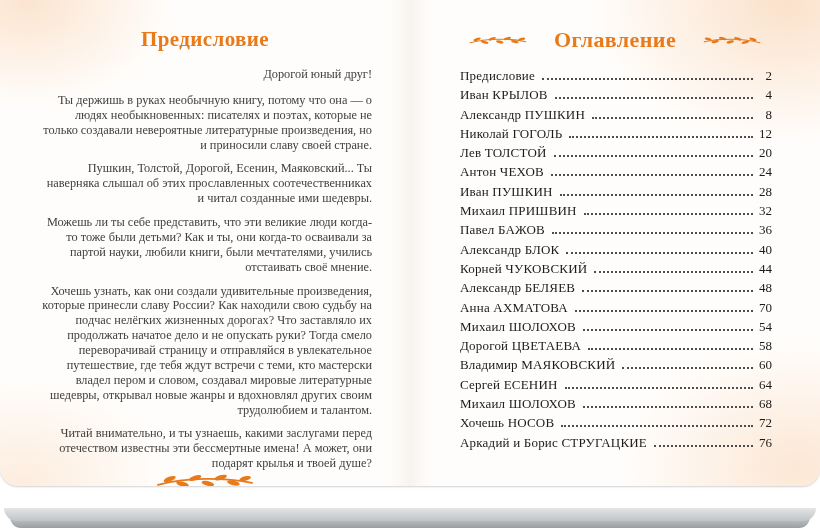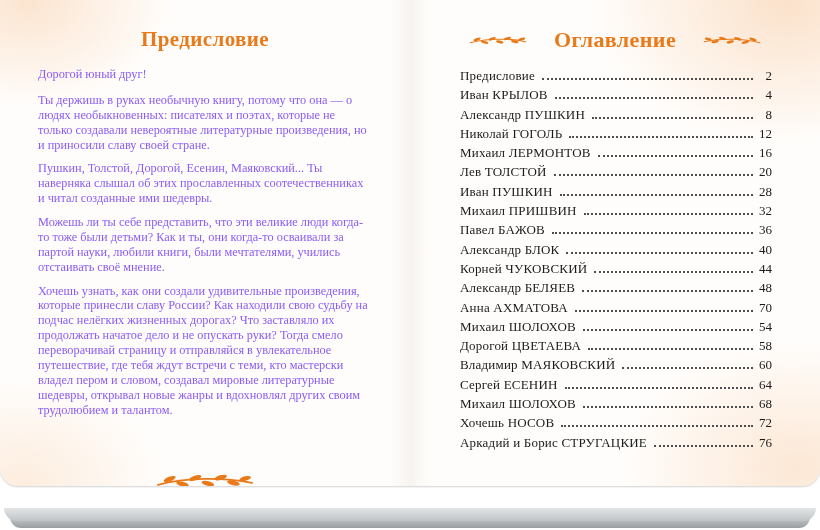--- a/index.html
+++ b/index.html
@@ -38,22 +38,22 @@
   .page{position:absolute;top:0;height:505px;z-index:2;}
   .left-page{left:0;width:410px;}
   .right-page{left:410px;width:410px;}
 
   .title{
     margin:0;text-align:center;color:#e87a1a;font-weight:bold;
     font-size:21px;letter-spacing:.4px;
   }
   .left-page .title{margin-top:27px;margin-bottom:15px;}
 
-  .left-body{width:334px;margin:0 auto;text-align:left;
-    font-size:12.3px;line-height:1.21;color:#8b5cf6;}
+  .left-body{width:334px;margin:0 auto;text-align:right;
+    font-size:12.3px;line-height:1.21;color:#404040;}
   .para{margin:0 0 9px;}
   .salutation{margin-bottom:11px;}
 
   .orn{color:#e87a1a;display:block;}
   .orn-small{width:58px;height:13px;}
   .orn-flip{transform:scaleX(-1);}
   .bottom-orn{position:absolute;left:205px;top:472px;transform:translateX(-50%);
     width:98px;height:18px;color:#e87a1a;}
 
   .title-row{display:flex;justify-content:center;align-items:center;gap:27px;margin-top:27px;}
@@ -82,20 +82,21 @@
     <div class="gutter"></div>
 
     <div class="page left-page">
       <h1 class="title">Предисловие</h1>
       <div class="left-body">
         <p class="para salutation">Дорогой юный друг!</p>
         <p class="para">Ты держишь в руках необычную книгу, потому что она — о людях необыкновенных: писателях и поэтах, которые не только создавали невероятные литературные произведения, но и приносили славу своей стране.</p>
         <p class="para">Пушкин, Толстой, Дорогой, Есенин, Маяковский... Ты наверняка слышал об этих прославленных соотечественниках и читал созданные ими шедевры.</p>
         <p class="para">Можешь ли ты себе представить, что эти великие люди когда-то тоже были детьми? Как и ты, они когда-то осваивали за партой науки, любили книги, были мечтателями, учились отстаивать своё мнение.</p>
         <p class="para">Хочешь узнать, как они создали удивительные произведения, которые принесли славу России? Как находили свою судьбу на подчас нелёгких жизненных дорогах? Что заставляло их продолжать начатое дело и не опускать руки? Тогда смело переворачивай страницу и отправляйся в увлекательное путешествие, где тебя ждут встречи с теми, кто мастерски владел пером и словом, создавал мировые литературные шедевры, открывал новые жанры и вдохновлял других своим трудолюбием и талантом.</p>
+        <p class="para">Читай внимательно, и ты узнаешь, какими заслугами перед отечеством известны эти бессмертные имена! А может, они подарят крылья и твоей душе?</p>
       </div>
       <svg class="bottom-orn" viewBox="0 0 100 18" aria-hidden="true">
         <path d="M2 13 C 30 5, 70 5, 98 11" stroke="currentColor" stroke-width="1.8" fill="none" stroke-linecap="round"></path>
         <ellipse cx="14" cy="7" rx="6.5" ry="2.4" fill="currentColor" transform="rotate(-20 14 7)"></ellipse>
         <ellipse cx="27" cy="12" rx="6.5" ry="2.4" fill="currentColor" transform="rotate(15 27 12)"></ellipse>
         <ellipse cx="40" cy="6" rx="6.5" ry="2.4" fill="currentColor" transform="rotate(-18 40 6)"></ellipse>
         <ellipse cx="53" cy="11.5" rx="6.5" ry="2.4" fill="currentColor" transform="rotate(14 53 11.5)"></ellipse>
         <ellipse cx="66" cy="5.5" rx="6.5" ry="2.4" fill="currentColor" transform="rotate(-16 66 5.5)"></ellipse>
         <ellipse cx="79" cy="11" rx="6.5" ry="2.4" fill="currentColor" transform="rotate(13 79 11)"></ellipse>
         <ellipse cx="91" cy="6.5" rx="6" ry="2.3" fill="currentColor" transform="rotate(-14 91 6.5)"></ellipse>
@@ -142,28 +143,28 @@
             <span class="toc-label">Александр ПУШКИН</span>
             <span class="leader"></span>
             <span class="toc-page">8</span>
           </div>
         <div class="toc-row">
             <span class="toc-label">Николай ГОГОЛЬ</span>
             <span class="leader"></span>
             <span class="toc-page">12</span>
           </div>
         <div class="toc-row">
-            <span class="toc-label">Михаил ЛЕРМОНТОВ</span>
-            <span class="leader"></span>
-            <span class="toc-page">16</span>
-          </div>
-        <div class="toc-row">
             <span class="toc-label">Лев ТОЛСТОЙ</span>
             <span class="leader"></span>
             <span class="toc-page">20</span>
+          </div>
+        <div class="toc-row">
+            <span class="toc-label">Антон ЧЕХОВ</span>
+            <span class="leader"></span>
+            <span class="toc-page">24</span>
           </div>
         <div class="toc-row">
             <span class="toc-label">Иван ПУШКИН</span>
             <span class="leader"></span>
             <span class="toc-page">28</span>
           </div>
         <div class="toc-row">
             <span class="toc-label">Михаил ПРИШВИН</span>
             <span class="leader"></span>
             <span class="toc-page">32</span>

